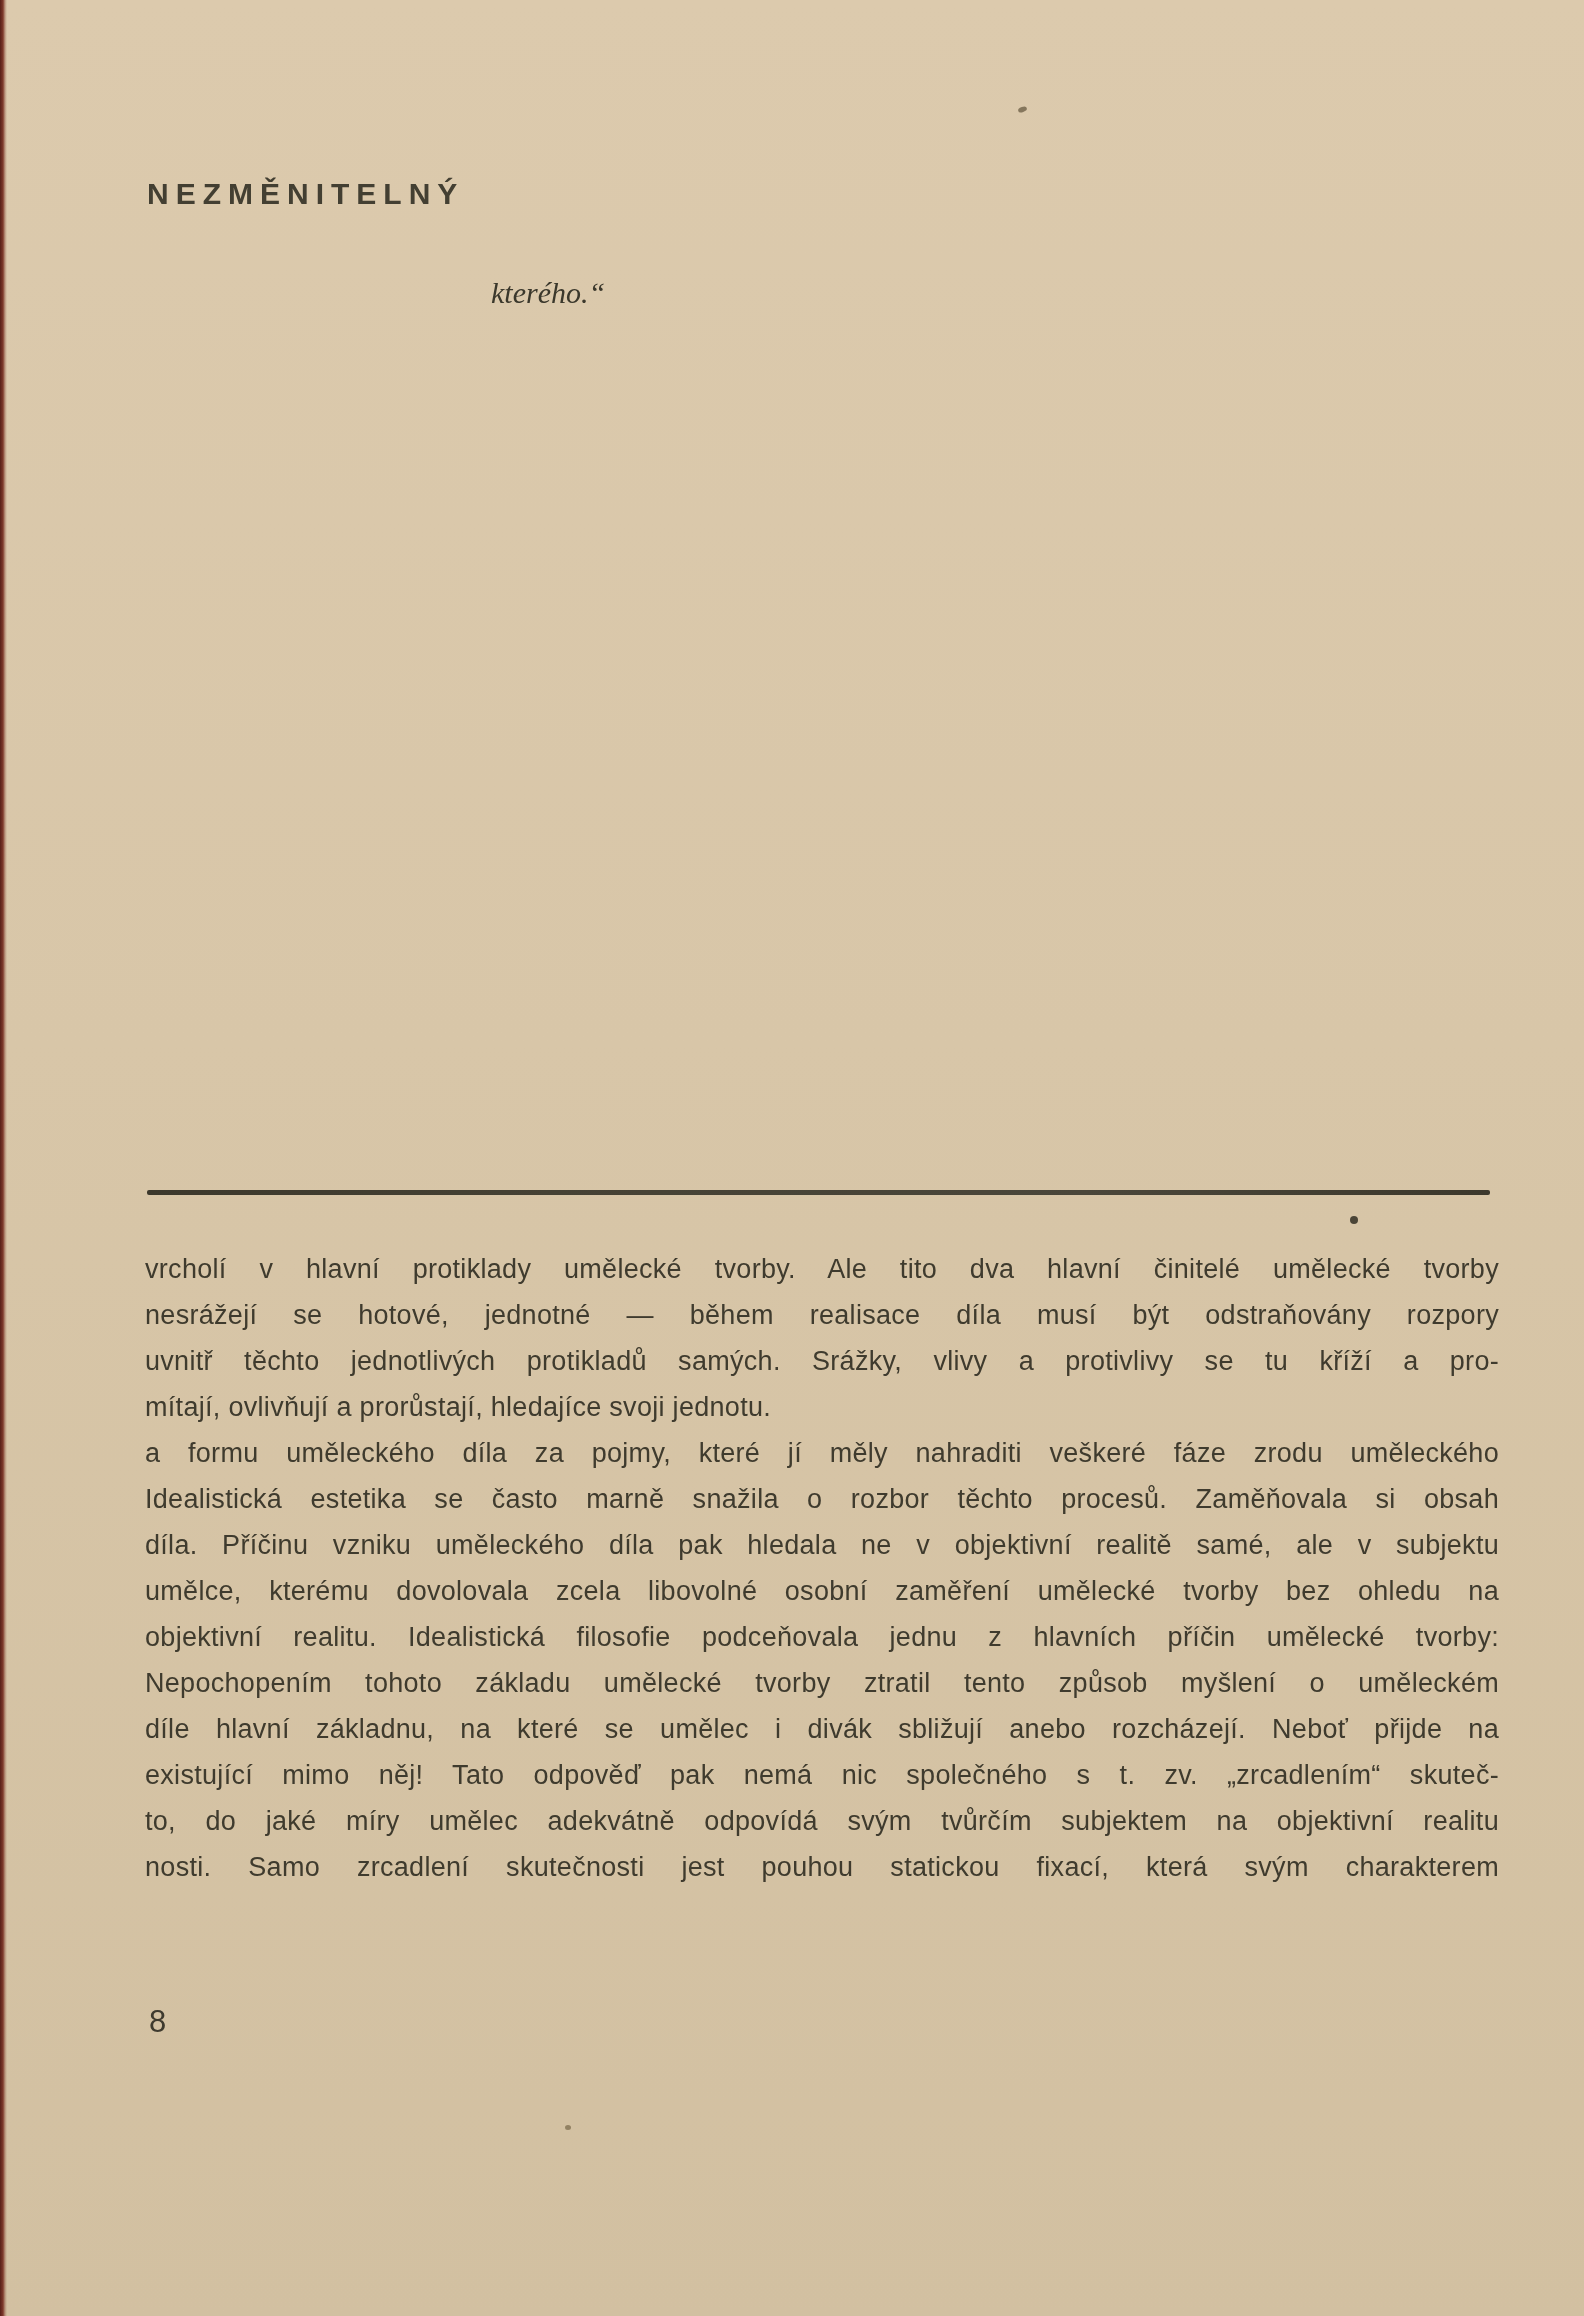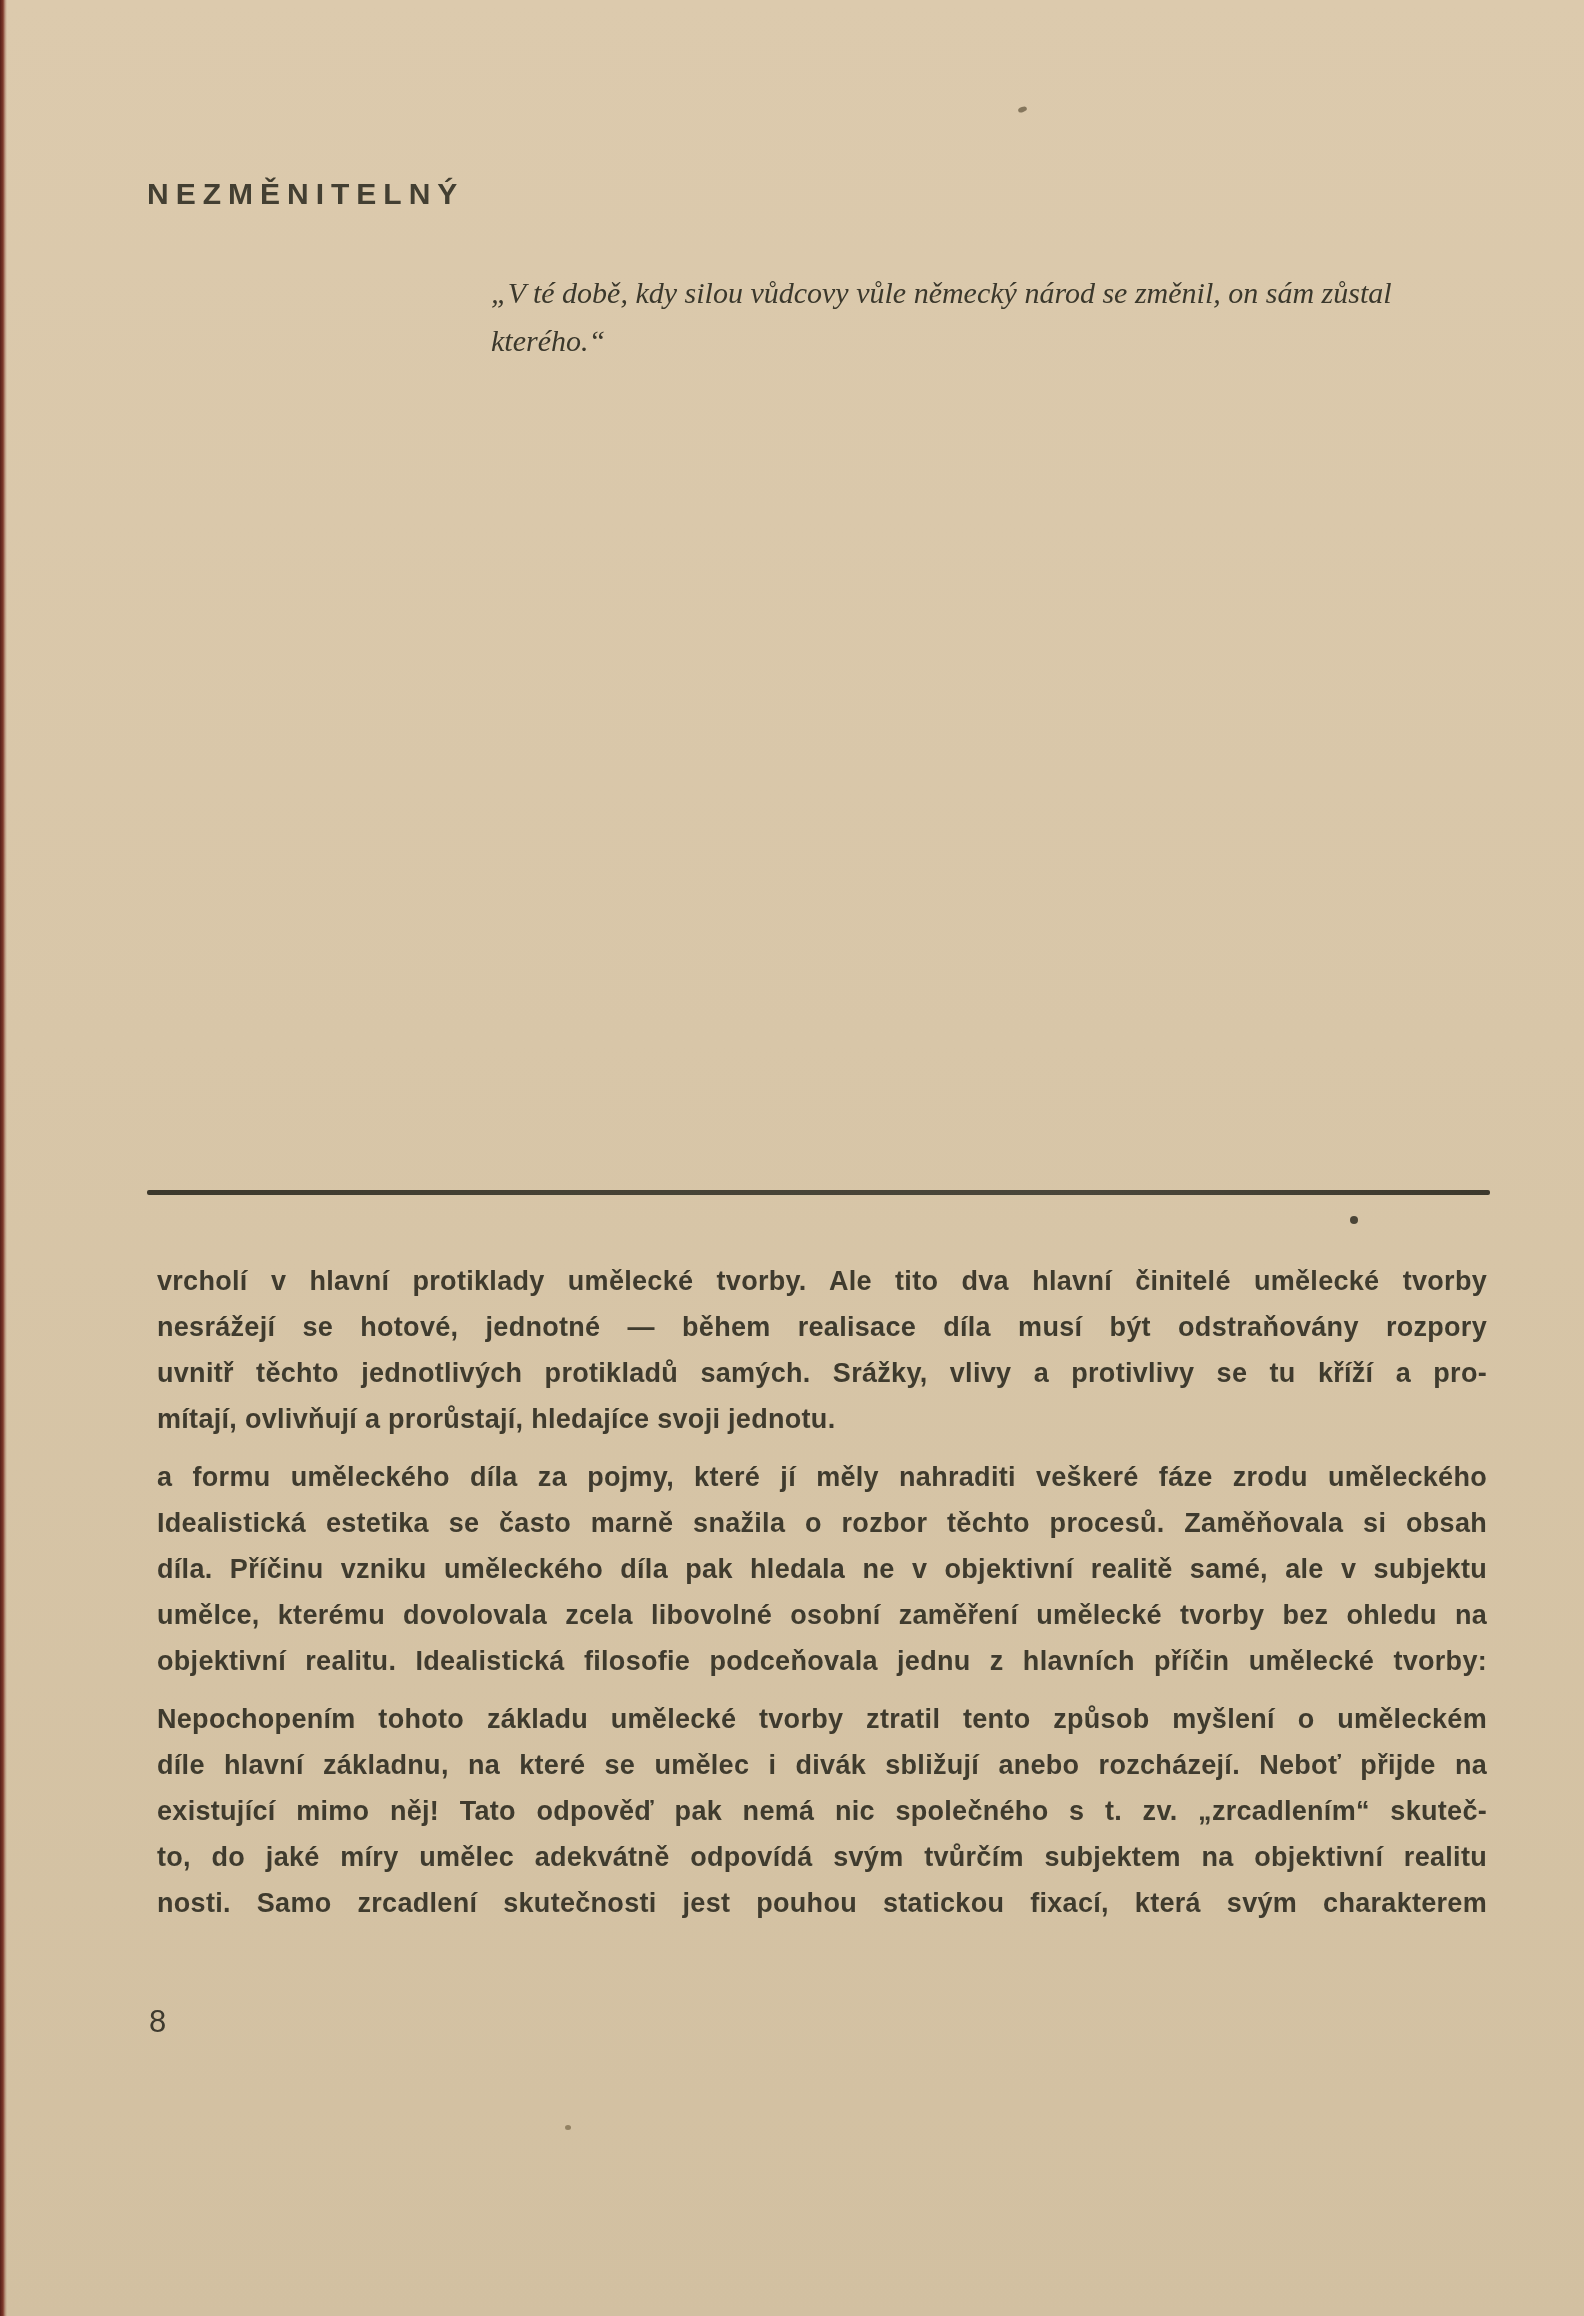--- a/index.html
+++ b/index.html
@@ -52,21 +52,21 @@
     border-radius:50%;background:#4b4537;
   }
   .speck{position:absolute;border-radius:50%;}
   .speck-top{left:1018px;top:107px;width:9px;height:5px;background:#6f6148;opacity:.8;transform:rotate(-18deg);}
   .speck-bottom{left:565px;top:2125px;width:6px;height:5px;background:#7c6c4e;opacity:.75;}
   .body-text{
     position:absolute;left:145px;top:1246px;width:1354px;
     font-size:27px;color:var(--ink,#3f3b2e);
     letter-spacing:0.3px;
   }
-  .paragraph{margin:12px;font-weight:bold;}
+  .paragraph{margin:0;}
   .body-line{
     height:46px;line-height:46px;
     text-align:justify;text-align-last:justify;
     overflow:hidden;white-space:normal;
   }
   .body-line.line-last{text-align-last:left;}
   .seg-italic{font-style:italic;}
   .page-number{
     position:absolute;left:149px;top:2006px;
     font-size:31px;line-height:31px;color:#3e3a2e;
@@ -74,21 +74,20 @@
 </style>
 </head>
 <body>
 
 <div class="page">
   <div class="binding-edge"></div>
 
   <h1 class="heading">NEZMĚNITELNÝ</h1>
 
   <div class="quote">
-    <div class="quote-line">„V té době, kdy silou vůdcovy vůle německý národ se změnil, on sám zůstal</div>
     <div class="quote-line">kterého.“</div>
   </div>
 
   <div class="rule"></div>
   <div class="ink-dot"></div>
   <div class="speck speck-top"></div>
   <div class="speck speck-bottom"></div>
 
   <div class="body-text">
       <div class="paragraph">

